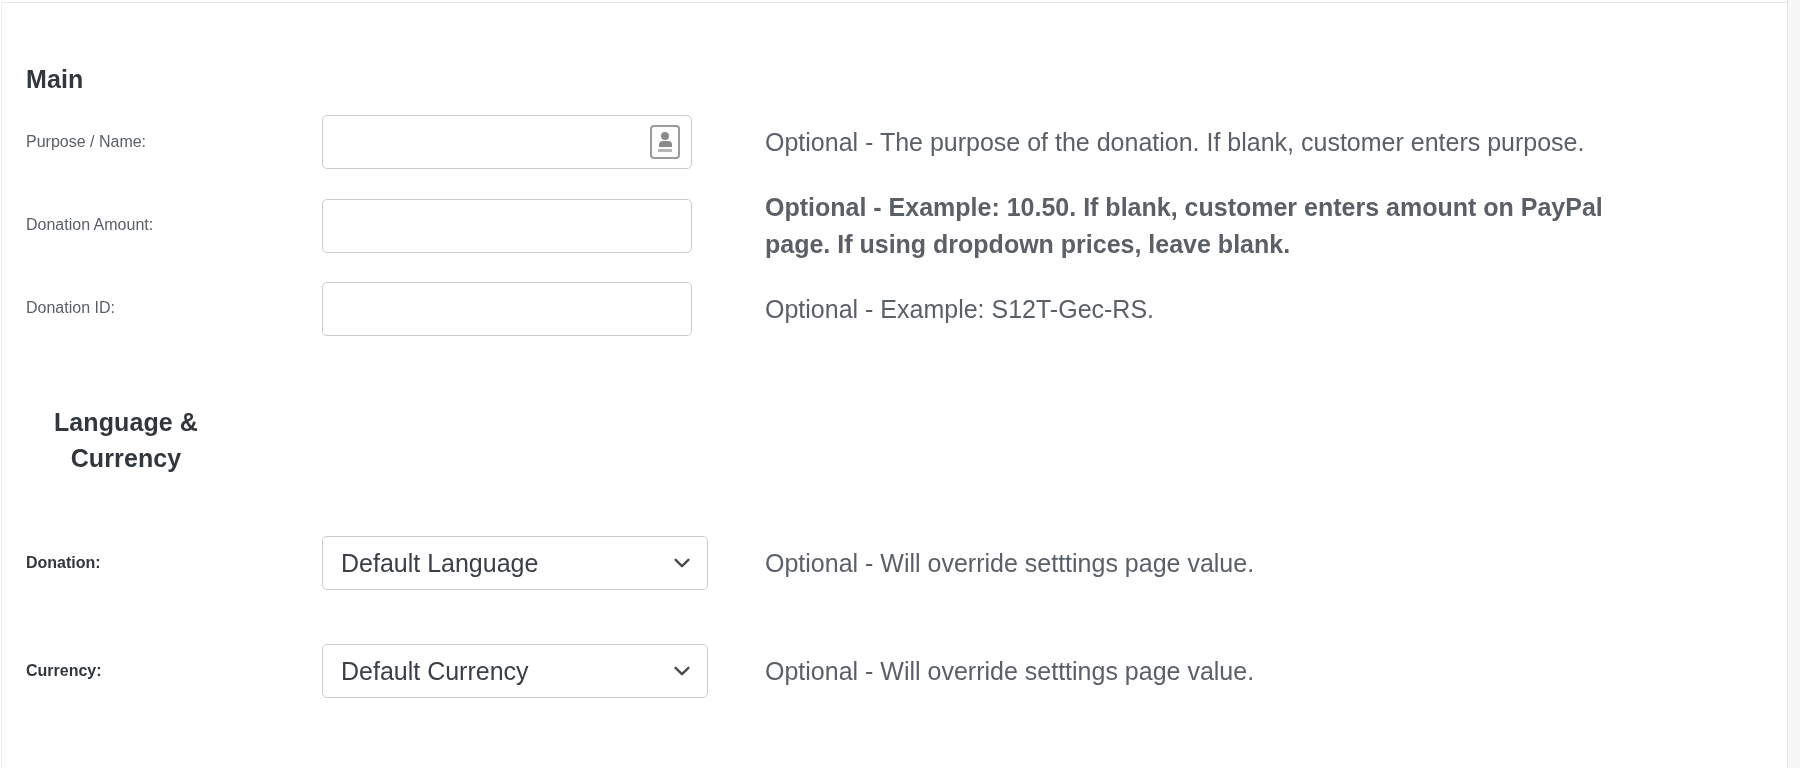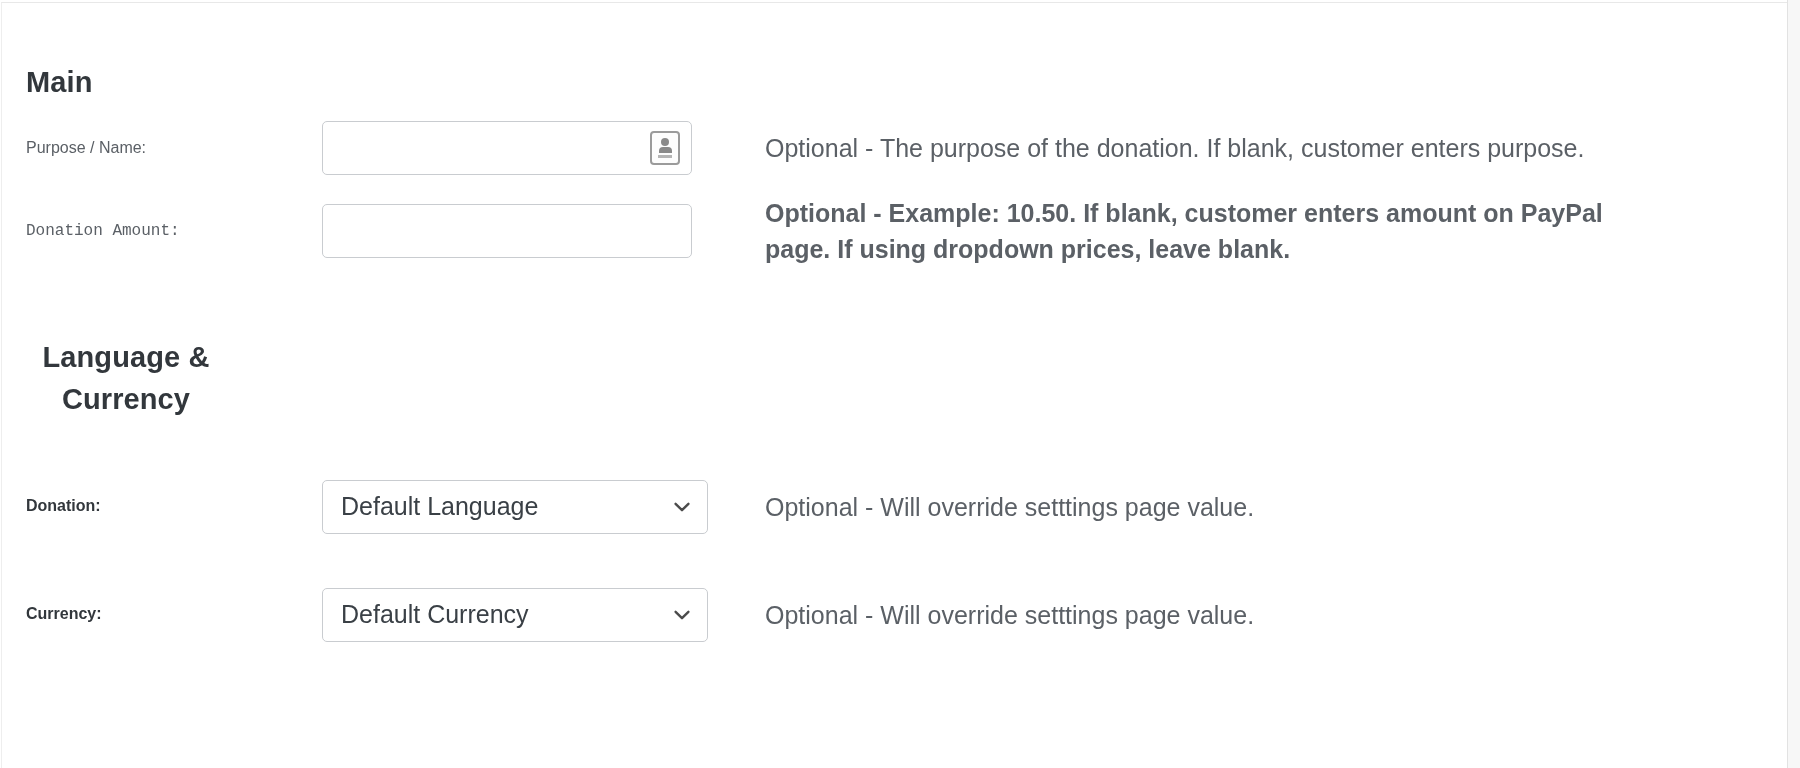--- a/index.html
+++ b/index.html
@@ -49,21 +49,21 @@
     border-collapse: collapse;
   }
 
   .sec-heading-cell {
     vertical-align: top;
     padding: 0;
   }
   .sec-heading {
     color: #32373c;
     font-weight: bold;
-    font-size: 29px;
+    font-size: 25px;
     line-height: 1.45;
     letter-spacing: 0.1px;
   }
 
   .row-label {
     color: #5b6066;
     font-size: 16px;
     line-height: 1.3;
     white-space: nowrap;
     vertical-align: middle;
@@ -203,33 +203,46 @@
               <span class="line"></span>
             </span>
           </div>
         </td>
         <td class="help-cell" style="padding-bottom:20px;">
           <div class="help-text narrow">Optional - The purpose of the donation. If blank, customer enters purpose.</div>
         </td>
       </tr>
 
       <tr>
-        <td class="row-label" style="padding-left:24px;padding-bottom:20px;font-family:Liberation Mono, monospace;">
+        <td class="row-label" style="padding-left:24px;padding-bottom:20px;">
           <span>Donation Amount:</span>
         </td>
         <td class="field-cell" style="padding-left:46px;padding-bottom:20px;">
           <div class="input-wrap">
             <input class="text-input" type="text" value="" style="">
           </div>
         </td>
         <td class="help-cell" style="padding-bottom:20px;">
           <div class="help-text wide">Optional - Example: 10.50. If blank, customer enters amount on PayPal page. If using dropdown prices, leave blank.</div>
         </td>
       </tr>
 
+      <tr>
+        <td class="row-label" style="padding-left:24px;padding-bottom:20px;">
+          <span>Donation ID:</span>
+        </td>
+        <td class="field-cell" style="padding-left:46px;padding-bottom:20px;">
+          <div class="input-wrap">
+            <input class="text-input" type="text" value="" style="">
+          </div>
+        </td>
+        <td class="help-cell" style="padding-bottom:20px;">
+          <div class="help-text narrow">Optional - Example: S12T-Gec-RS.</div>
+        </td>
+      </tr>
 
       <tr>
         <td class="sec-heading-cell" style="padding-left:24px;padding-top:48px;padding-bottom:18px;">
           <div class="sec-heading" style="max-width:200px;text-align:center;">Language &amp; Currency</div>
         </td>
         <td></td>
         <td></td>
       </tr>
 
       <tr>

